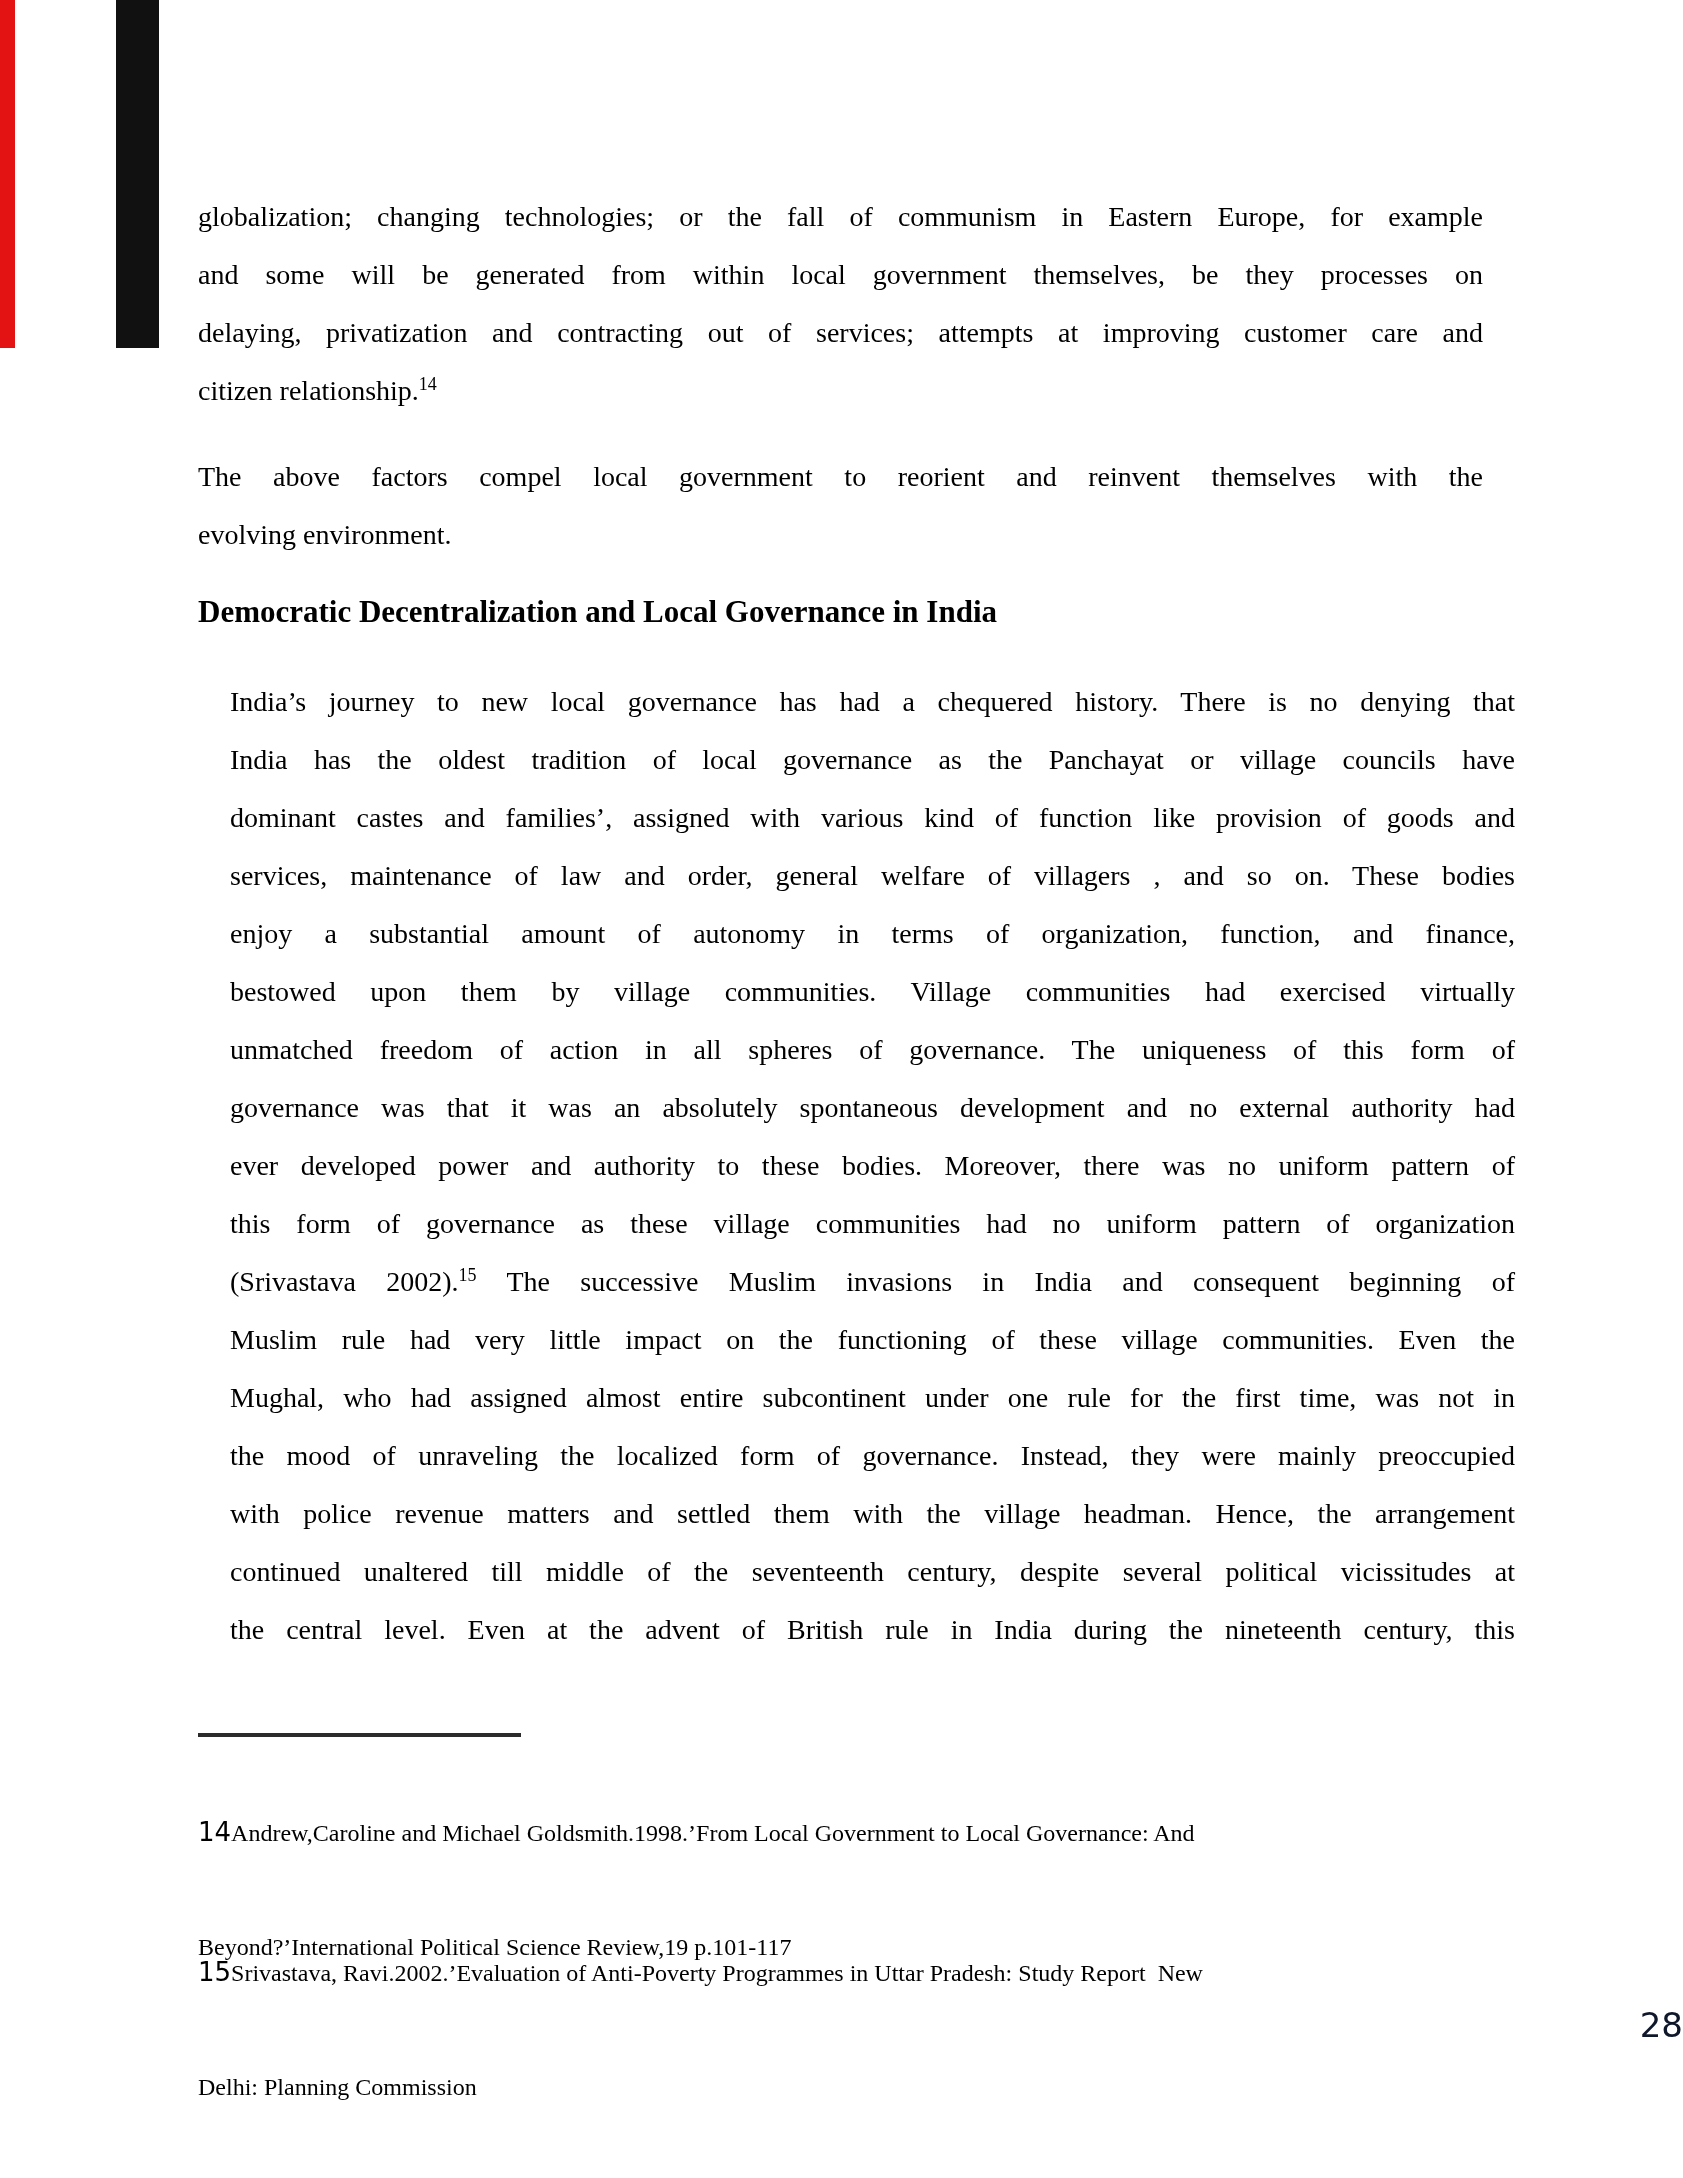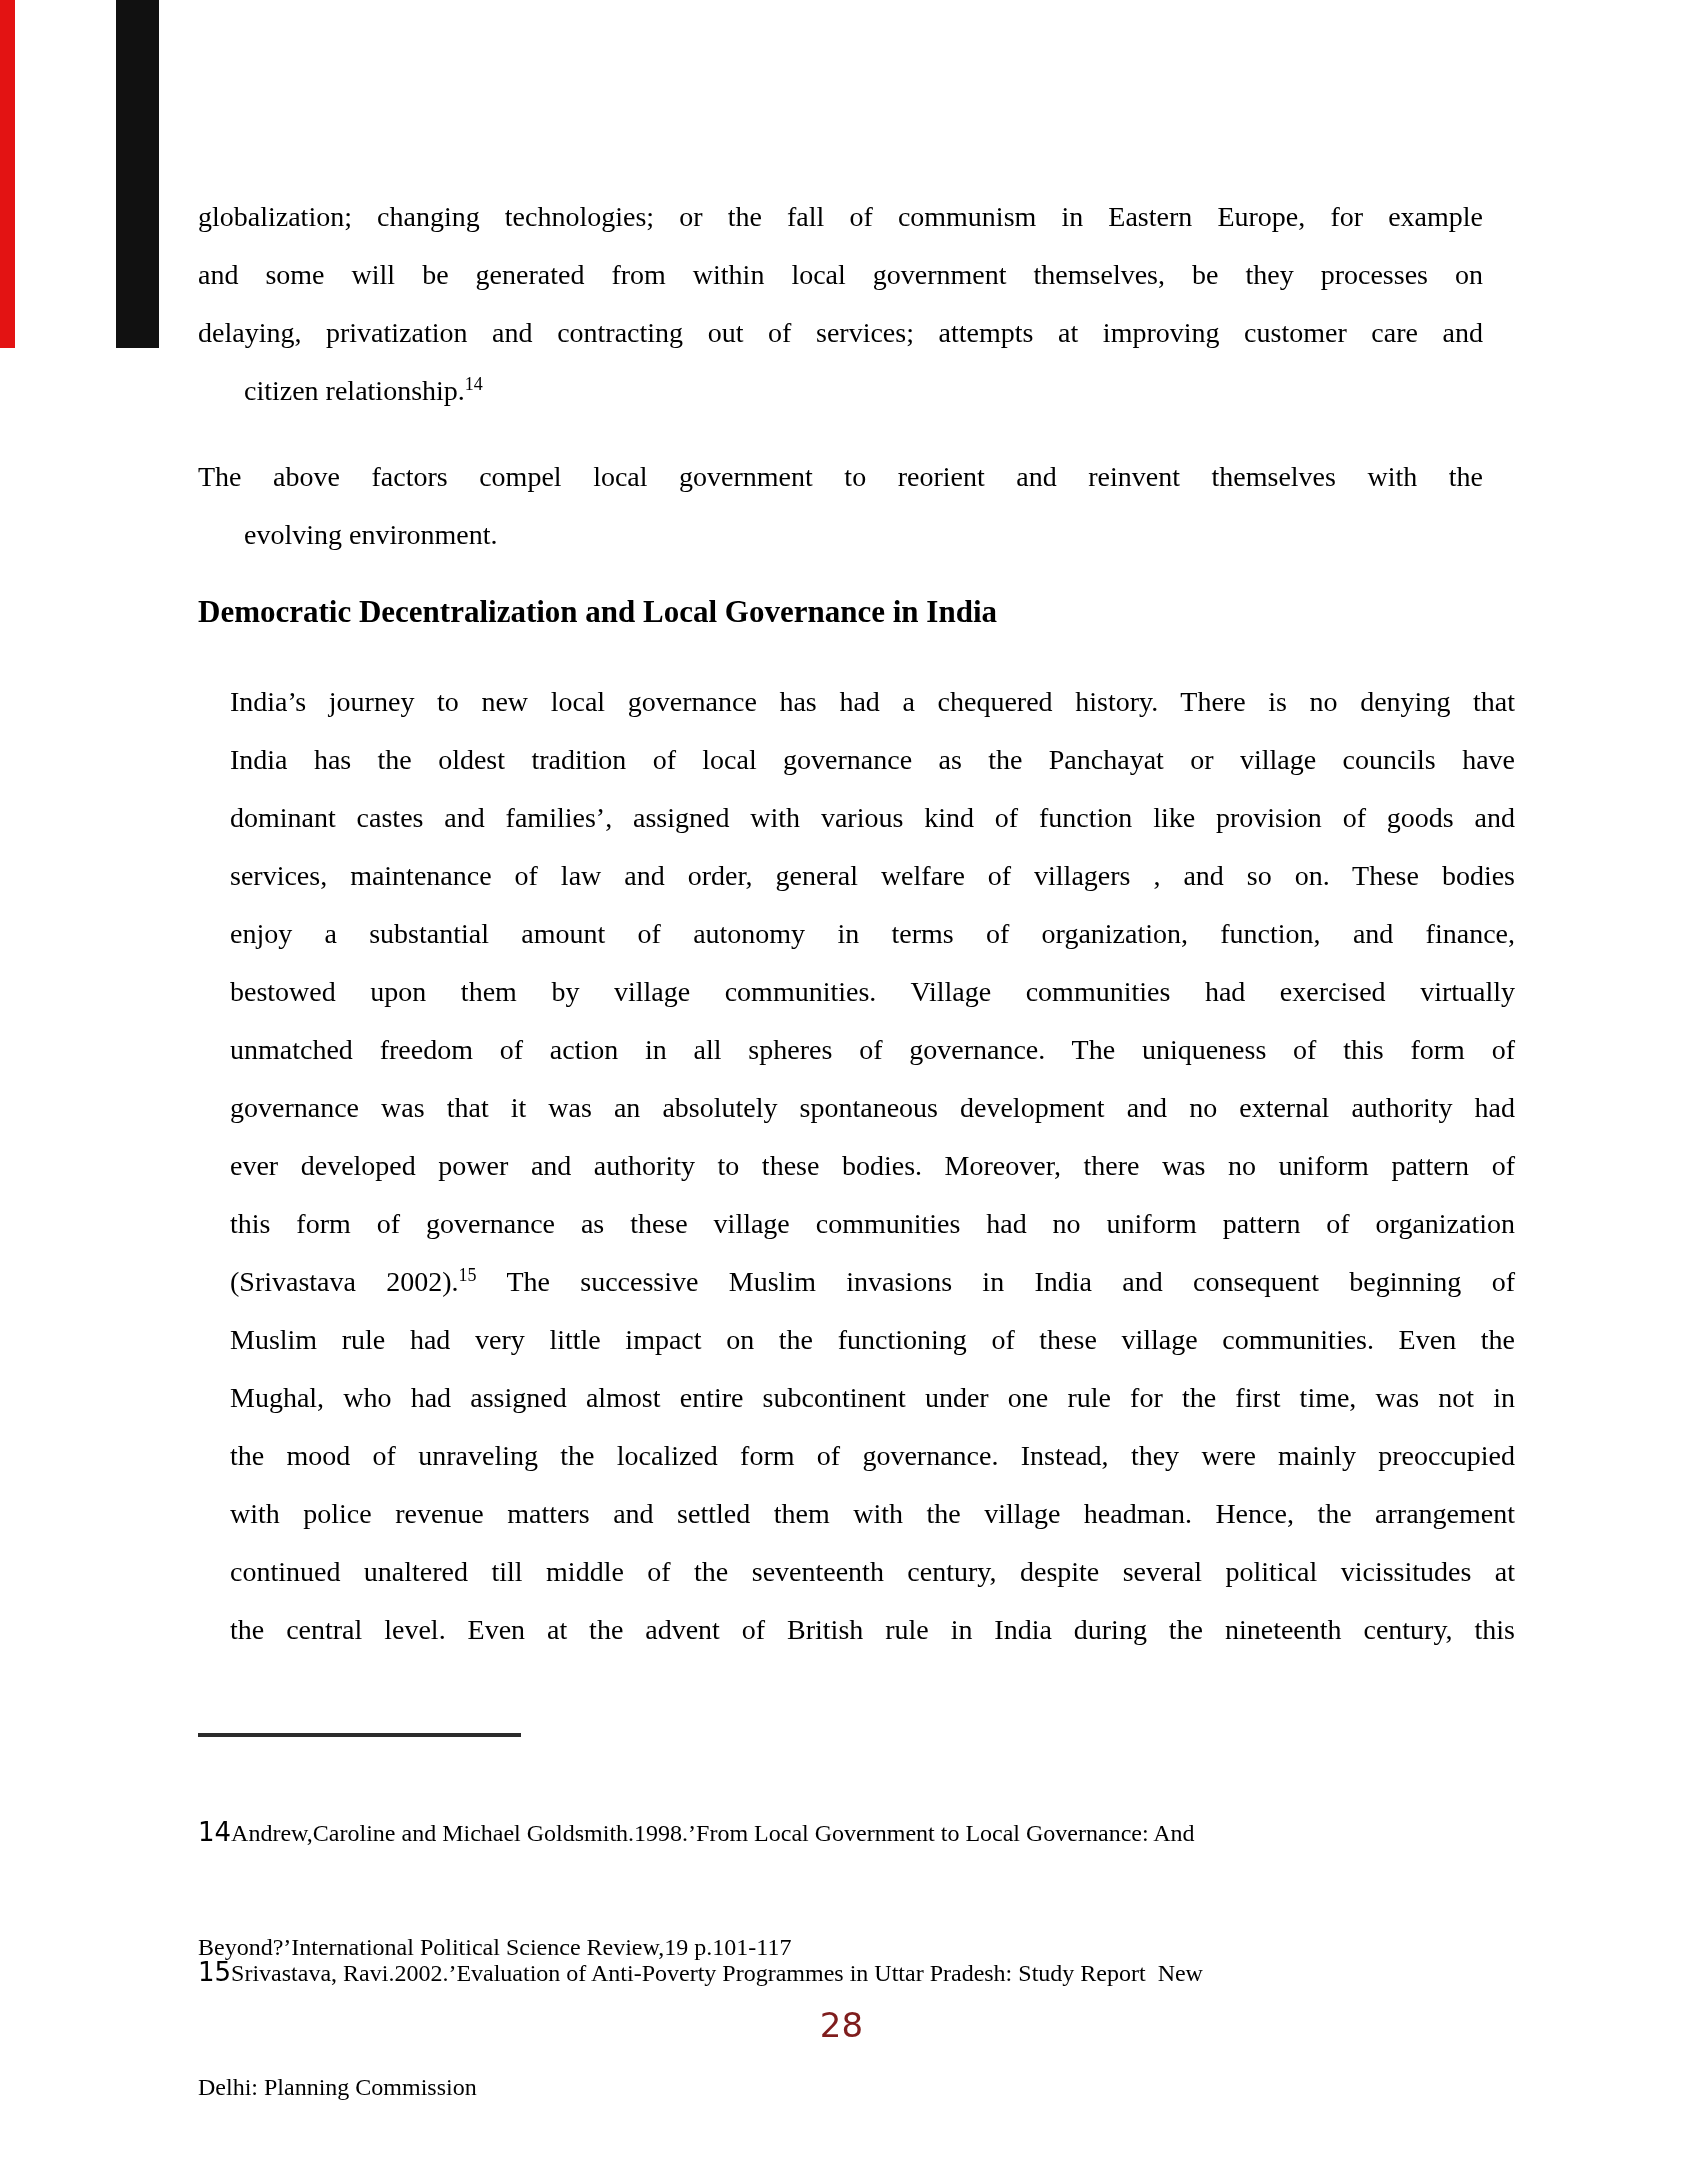--- a/index.html
+++ b/index.html
@@ -18,21 +18,21 @@
     width: 15px; height: 348px;
   }
   .black-bar {
     position: absolute; left: 116px; top: 0;
     width: 43px; height: 348px;
   }
   
   .textcol { position: absolute; left: 198px; width: 1285px; }
   .para { font-size: 28px; line-height: 58px; }
   .jline { text-align: justify; text-align-last: justify; white-space: normal; }
-  .lline { text-align: left; margin-left: 46px; }
+  .lline { text-align: left; }
   .bsup {
     font-size: 18px;
     position: relative;
     top: -0.55em;
     line-height: 0;
   }
   .heading {
     position: absolute; left: 198px; top: 590px; width: 1285px;
     font-size: 31px; font-weight: bold; line-height: 44px;
     text-align: left;
@@ -50,24 +50,24 @@
     text-align: left; white-space: pre-wrap;
   }
   .fn14 { top: 1737px; }
   .fn15 { top: 1877px; }
   .fn-num {
     font-family: "DejaVu Sans", sans-serif;
     font-size: 26px;
   }
   .page-number {
     position: absolute; left: 0; top: 2004px; width: 1683px;
-    text-align: center;
+    text-align: right;
     font-family: "DejaVu Sans", sans-serif;
     font-size: 34px; line-height: 42px;
-    color: #7f1d1d;
+    color: #0f172a;
   }
 </style>
 </head>
 <body>
 
 <div class="page" style="background: rgb(255, 255, 255);">
 
   <div class="red-bar" style="background: rgb(227, 19, 19);"></div>
   <div class="black-bar" style="background: rgb(17, 17, 17);"></div>
 

